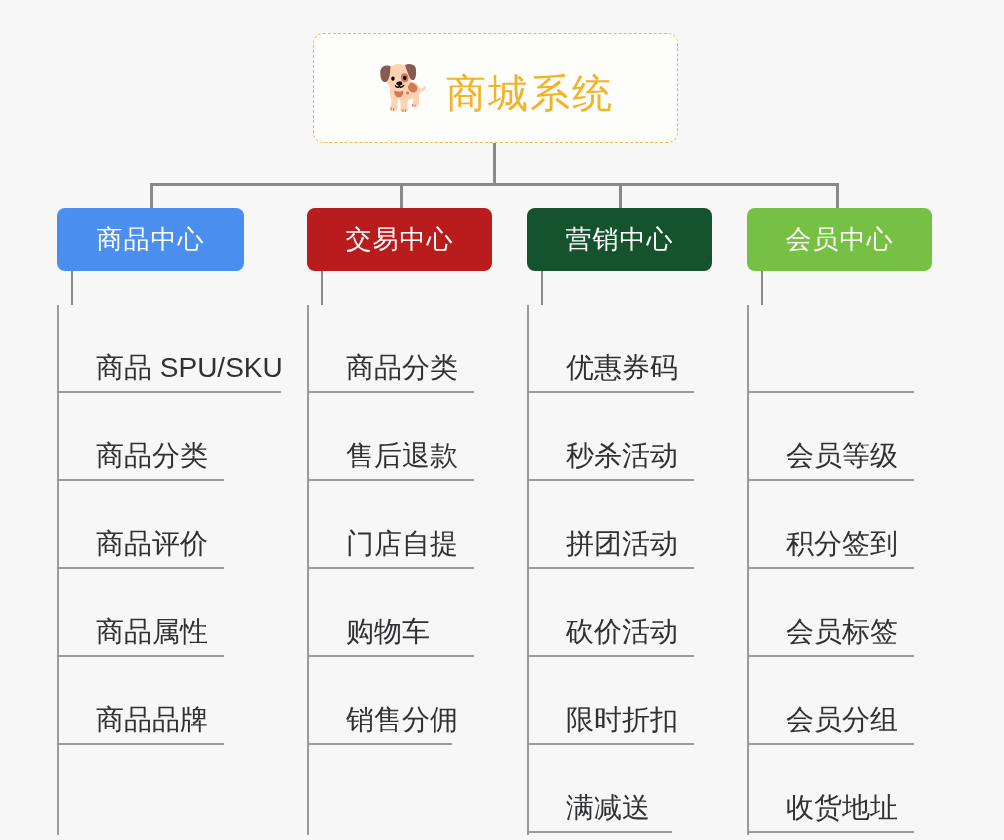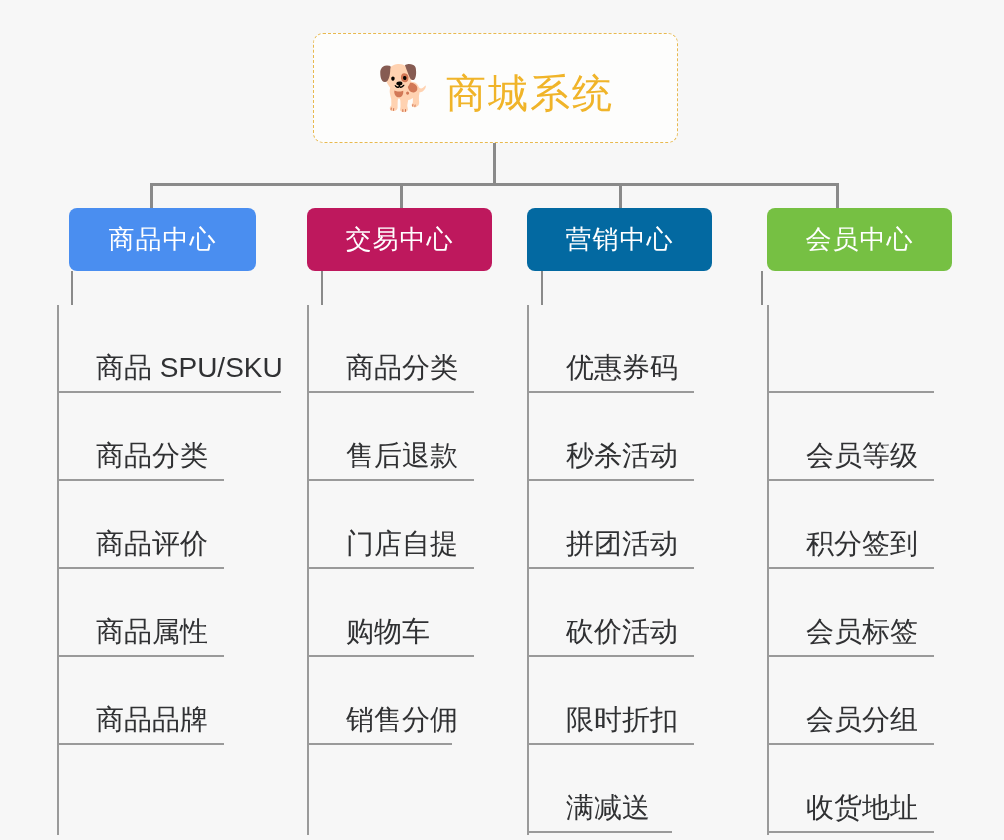--- a/index.html
+++ b/index.html
@@ -93,41 +93,41 @@
   .conn-stub-4 { left: 761px; }
 
   
   .branch {
     position: absolute;
     top: 208px;
   }
   .branch-1 { left: 57px;  width: 260px; }
   .branch-2 { left: 307px; width: 230px; }
   .branch-3 { left: 527px; width: 230px; }
-  .branch-4 { left: 747px; width: 230px; margin-left: 20px; }
+  .branch-4 { left: 747px; width: 230px; }
 
   .cat-box {
     width: 187px;
     height: 63px;
     border-radius: 8px;
     display: flex;
     align-items: center;
     justify-content: center;
     color: #ffffff;
     font-size: 26px;
     letter-spacing: 1px;
     font-family: "Liberation Sans", "DejaVu Sans", sans-serif;
   }
   .branch-2 .cat-box,
   .branch-3 .cat-box,
   .branch-4 .cat-box { width: 185px; }
 
-  .cat-products { background: #4a8ef0; margin-left: 12px; }
-  .cat-trade    { background: #be185d; }
-  .cat-market   { background: #0369a1; }
+  .cat-products { background: #4a8ef0; }
+  .cat-trade    { background: #b91c1c; }
+  .cat-market   { background: #14532d; }
   .cat-member   { background: #76c043; }
 
   
   .leaf-list {
     position: relative;
     margin-top: 34px;
     padding-left: 15px;
     border-left: 2px solid #9a9a9a;
     height: 530px;
   }

